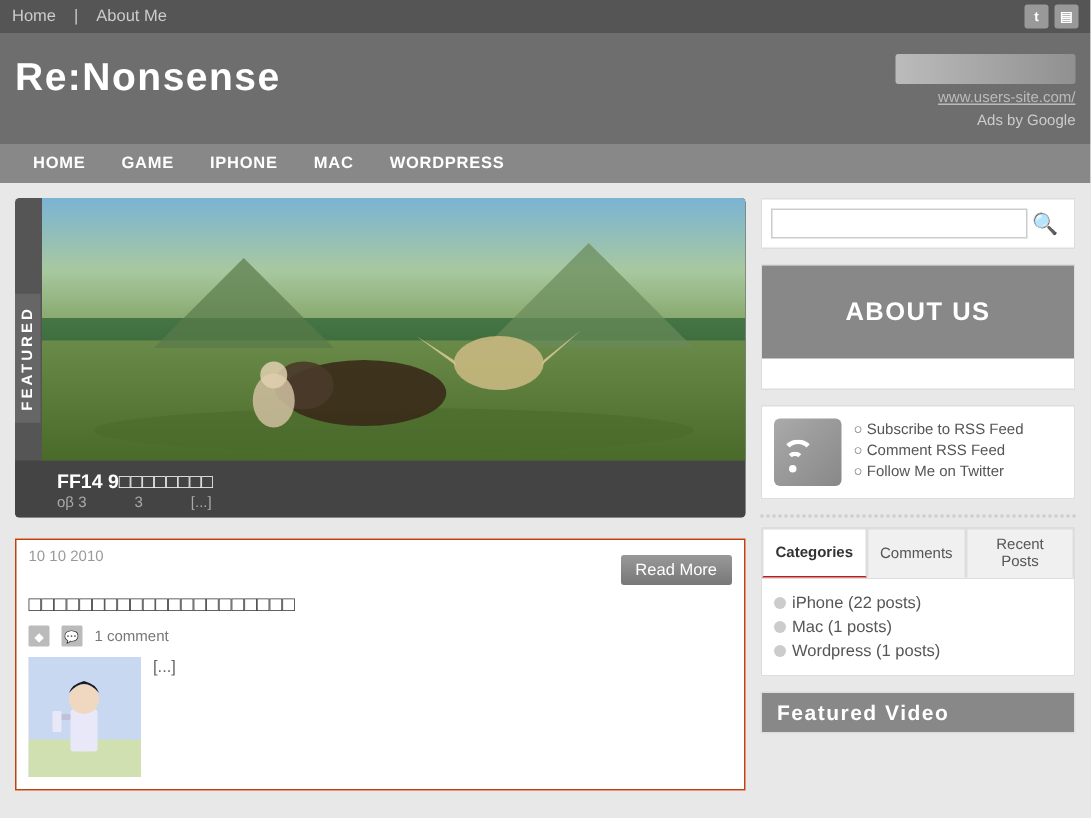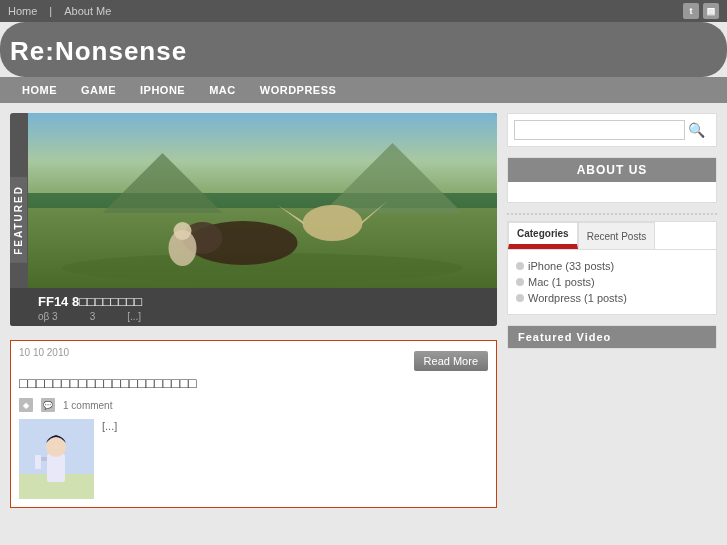--- a/index.html
+++ b/index.html
@@ -25,21 +25,20 @@
       border-radius: 2px;
     }
 
     
     #header {
       background: #6e6e6e;
       padding: 14px 10px 10px 10px;
       display: flex;
       align-items: flex-start;
       justify-content: space-between;
-      border-radius: 25px;
     }
     #site-title {
       font-size: 26px;
       color: white;
       font-weight: bold;
       letter-spacing: 1px;
     }
     #site-subtitle {
       font-size: 11px;
       color: #ccc;
@@ -207,23 +206,23 @@
       padding: 2px 4px;
       font-size: 14px;
       color: #666;
     }
 
     
     .widget { background: white; border: 1px solid #ddd; margin-bottom: 10px; }
     .widget-header {
       background: #888;
       color: white;
-      font-size: 12px;
+      font-size: 17px;
       font-weight: bold;
-      padding: 5px 10px;
+      padding: 21px 10px;
       text-align: center;
       letter-spacing: 1px;
     }
     .widget-body { padding: 8px; }
 
     
     #rss-widget { background: white; border: 1px solid #ddd; margin-bottom: 10px; padding: 8px; display: flex; gap: 8px; align-items: center; }
     .rss-icon-area {
       width: 45px; height: 45px;
       background: linear-gradient(135deg, #aaa 0%, #888 100%);
@@ -268,32 +267,32 @@
     .tabs-header { display: flex; }
     .tab-btn {
       font-size: 10px;
       padding: 5px 8px;
       border: 1px solid #ddd;
       background: #f0f0f0;
       cursor: pointer;
       color: #555;
       border-bottom: none;
     }
-    .tab-btn.active { background: white; color: #333; font-weight: bold; border-bottom: 5px solid #b91c1c; }
+    .tab-btn.active { background: white; color: #333; font-weight: bold; border-bottom: 1px solid #b91c1c; }
     .tabs-content { padding: 8px; border-top: 1px solid #ddd; }
     .category-item { font-size: 11px; padding: 2px 0; color: #555; display: flex; align-items: center; gap: 4px; }
     .cat-bullet { width: 8px; height: 8px; background: #ccc; border-radius: 50%; flex-shrink: 0; }
     .cat-link { color: #555; text-decoration: none; }
 
     
     #featured-video-widget { background: white; border: 1px solid #ddd; }
     .featured-video-header {
       background: #888;
       color: white;
-      font-size: 11px;
+      font-size: 14px;
       font-weight: bold;
       padding: 5px 10px;
       letter-spacing: 1px;
     }
   </style>
 </head>
 <body>
 
 <div id="top-bar">
   <a>Home</a>
@@ -302,20 +301,25 @@
   <div class="social-icons">
     <span class="social-icon">t</span>
     <span class="social-icon">▤</span>
   </div>
 </div>
 
 <div id="header">
   <div>
     <div id="site-title">Re:Nonsense</div>
   </div>
+  <div id="header-right">
+    <div style="height:20px; width:120px; background: linear-gradient(to right, #fff8, #eee4); border-radius:2px;"></div>
+    <a id="header-ad-link">www.users-site.com/</a>
+    <span id="ads-label">Ads by Google</span>
+  </div>
 </div>
 
 <div id="nav">
   <a class="nav-item">HOME</a>
   <a class="nav-item">GAME</a>
   <a class="nav-item">IPHONE</a>
   <a class="nav-item">MAC</a>
   <a class="nav-item">WORDPRESS</a>
 </div>
 
@@ -343,21 +347,21 @@
             <ellipse cx="290" cy="110" rx="30" ry="18" fill="#c8b880" opacity="0.9"></ellipse>
             <polygon points="260,108 235,92 262,112" fill="#d4c890" opacity="0.9"></polygon>
             <polygon points="320,108 345,88 318,112" fill="#d4c890" opacity="0.9"></polygon>
 
             <ellipse cx="140" cy="135" rx="14" ry="18" fill="#d0c0a0" opacity="0.85"></ellipse>
             <circle cx="140" cy="118" r="9" fill="#e0d0b0" opacity="0.85"></circle>
           </svg>
         </div>
       </div>
       <div id="featured-caption">
-        <div id="featured-title">FF14 8□□□□□□□□</div>
+        <div id="featured-title">FF14 9□□□□□□□□</div>
         <div id="featured-meta">
           <span>oβ 3</span>
           <span>3</span>
           <span>[...]</span>
         </div>
       </div>
     </div>
 
     <div class="post">
       <div style="display:flex; justify-content:space-between; align-items:flex-start; padding: 6px 8px 2px 8px;">
@@ -401,32 +405,47 @@
     <div id="search-box">
       <input id="search-input" type="text" style="">
       <button id="search-btn">🔍</button>
     </div>
 
     <div class="widget">
       <div class="widget-header">ABOUT US</div>
       <div class="widget-body" style="min-height:20px;"></div>
     </div>
 
+    <div id="rss-widget">
+      <div class="rss-icon-area">
+        <div class="rss-signal">
+          <div class="rss-dot"></div>
+          <div class="rss-arc rss-arc-1"></div>
+          <div class="rss-arc rss-arc-2"></div>
+        </div>
+      </div>
+      <div class="rss-links">
+        <a>Subscribe to RSS Feed</a>
+        <a>Comment RSS Feed</a>
+        <a>Follow Me on Twitter</a>
+      </div>
+    </div>
 
     <hr class="dotted-sep">
 
     <div id="tabs-widget">
       <div class="tabs-header">
         <button class="tab-btn active">Categories</button>
+        <button class="tab-btn">Comments</button>
         <button class="tab-btn">Recent Posts</button>
       </div>
       <div class="tabs-content">
         <div class="category-item">
           <span class="cat-bullet"></span>
-          <a class="cat-link">iPhone  <span>(33 posts)</span></a>
+          <a class="cat-link">iPhone  <span>(22 posts)</span></a>
         </div>
         <div class="category-item">
           <span class="cat-bullet"></span>
           <a class="cat-link">Mac  <span>(1 posts)</span></a>
         </div>
         <div class="category-item">
           <span class="cat-bullet"></span>
           <a class="cat-link">Wordpress  <span>(1 posts)</span></a>
         </div>
       </div>

